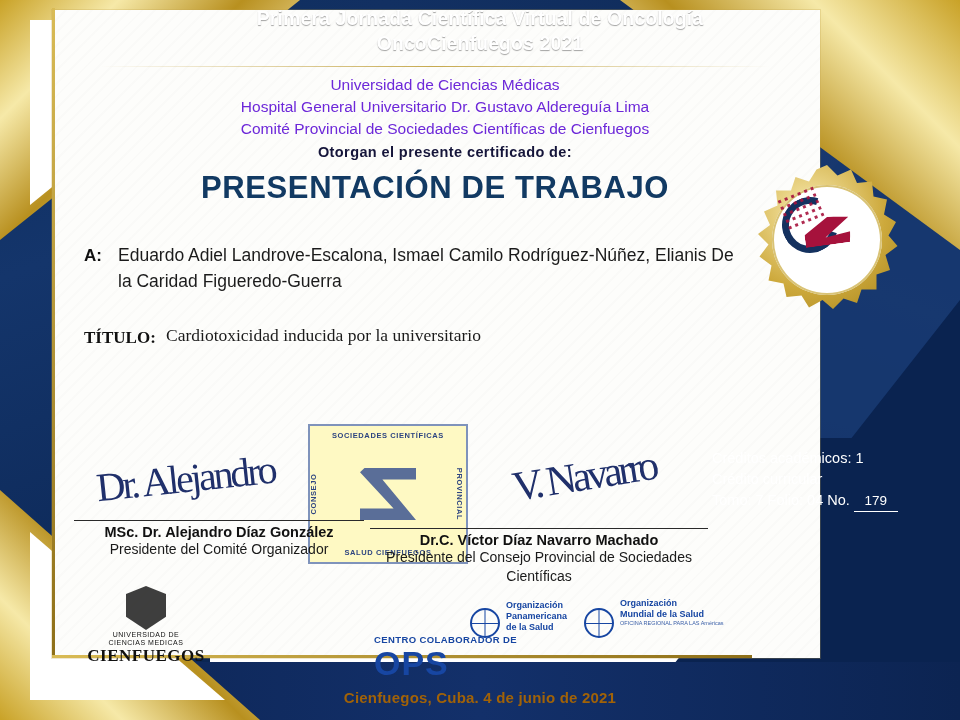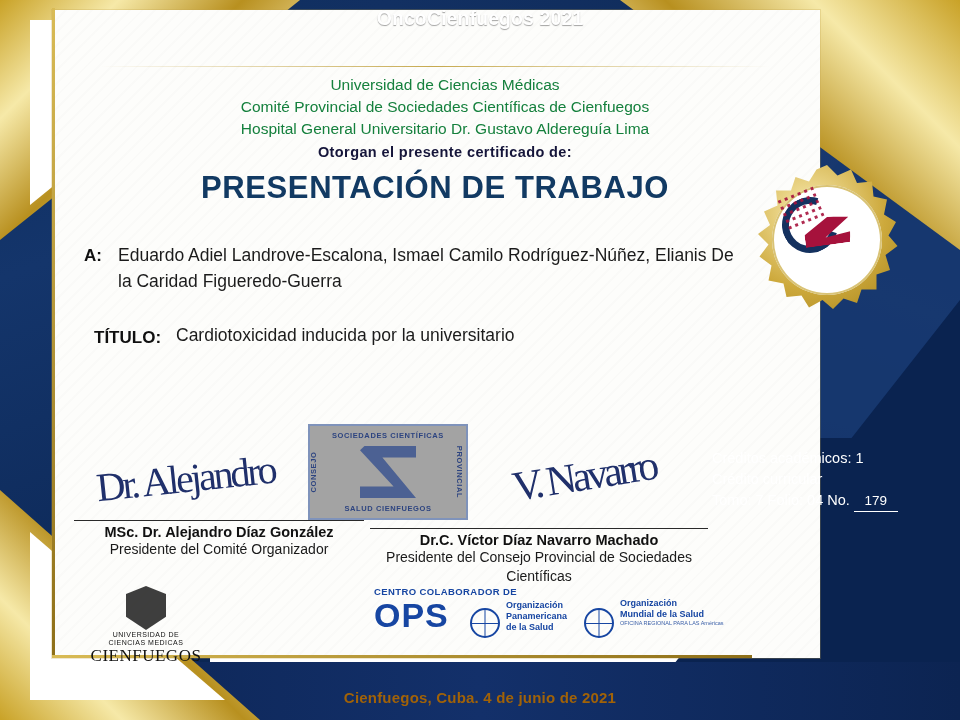--- a/index.html
+++ b/index.html
@@ -114,21 +114,21 @@
     color: #ffffff; font-weight: bold; font-size: 19.5px; line-height: 25px;
     letter-spacing: .1px; text-shadow: 0 1px 1px rgba(0,0,0,.35);
   }
   .head-rule {
     position: absolute; left: 100px; right: 190px; top: 66px; height: 1px;
     background: linear-gradient(90deg, rgba(200,170,80,0), #c6a94f, rgba(200,170,80,0));
   }
 
   .org-block {
     position: absolute; left: 90px; right: 160px; top: 74px;
-    text-align: center; color: #15803d;
+    text-align: center; color: #6d28d9;
     font-size: 15.5px; line-height: 22px;
   }
   .otorgan {
     position: absolute; left: 90px; right: 160px; top: 144px;
     text-align: center; color: #15153a;
     font-size: 14.5px; font-weight: bold; letter-spacing: .4px;
   }
   .main-title {
     position: absolute; left: 70px; right: 160px; top: 170px;
     text-align: center; color: #123a63;
@@ -140,21 +140,21 @@
     font-weight: bold; color: #101010; font-size: 17px;
   }
   .field-value {
     color: #1b1b1b; font-size: 17.5px; line-height: 26px;
   }
 
   #row-a { left: 84px; top: 242px; right: 210px; }
   #row-a .field-label { position: absolute; left: 0; top: 4px; }
   #row-a .field-value { display: block; margin-left: 34px; }
 
-  #row-title { left: 94px; top: 322px; right: 200px; }
+  #row-title { left: 84px; top: 322px; right: 200px; font-family: Liberation Serif, serif; }
   #row-title .field-label { position: absolute; left: 0; top: 6px; }
   #row-title .field-value { display: block; margin-left: 82px; }
 
   
   .seal { position: absolute; right: 58px; top: 165px; width: 150px; height: 150px; }
   .seal .burst {
     position: absolute; inset: 0;
     background: radial-gradient(circle at 38% 32%, #fbeeb4, #cda93c 55%, #a07d16 100%);
     clip-path: polygon(
       50% 0%, 57% 7%, 66% 3%, 70% 12%, 80% 11%, 81% 21%, 90% 23%, 88% 33%,
@@ -207,22 +207,22 @@
 
   #sig-left { left: 74px; top: 520px; width: 290px; }
   #sig-right { left: 370px; top: 528px; width: 338px; }
 
   .sig-ink { position: absolute; font-family: "Liberation Serif", serif; color: #20306b; }
   #ink-left { left: 96px; top: 455px; font-size: 40px; transform: rotate(-6deg); letter-spacing: -3px; }
   #ink-right { left: 512px; top: 452px; font-size: 42px; transform: rotate(-9deg); letter-spacing: -4px; }
 
   
   .stamp {
-    position: absolute; left: 308px; top: 424px; width: 160px; height: 96px;
-    border: 2px solid #7f93bb; background: #a3a3a3;
+    position: absolute; left: 308px; top: 424px; width: 160px; height: 140px;
+    border: 2px solid #7f93bb; background: #fef9c3;
   }
   .stamp .t, .stamp .b {
     position: absolute; left: 0; right: 0; text-align: center;
     font-size: 7.5px; letter-spacing: .6px; color: #2d4480; font-weight: bold;
   }
   .stamp .t { top: 5px; }
   .stamp .b { bottom: 5px; }
   .stamp .l, .stamp .r {
     position: absolute; top: 50%; font-size: 7.5px; color: #2d4480; font-weight: bold;
     letter-spacing: .6px;
@@ -242,42 +242,42 @@
   .lg { position: absolute; }
 
   #lg-ucm { left: 12px; top: 0; width: 120px; text-align: center; }
   #lg-ucm .crest {
     width: 40px; height: 44px; margin: 0 auto;
     background: #1c1c1c;
     clip-path: polygon(50% 0, 100% 18%, 100% 70%, 50% 100%, 0 70%, 0 18%);
     opacity:.85;
   }
   #lg-ucm .t1 { font-size: 7px; letter-spacing: .5px; color: #111; margin-top: 1px; }
-  #lg-ucm .t2 { font-family: "Liberation Serif", serif; font-size: 17px; font-weight: normal; color: #111; letter-spacing: .5px; }
+  #lg-ucm .t2 { font-family: "Liberation Serif", serif; font-size: 17px; font-weight: bold; color: #111; letter-spacing: .5px; }
 
   #lg-gal { left: 140px; top: 8px; width: 185px; }
   #lg-gal .gal {
     font-family: "Liberation Sans", sans-serif; font-weight: bold; font-size: 30px;
     color: #1f9c3a; letter-spacing: 1px;
   }
   #lg-gal .cross {
     position: absolute; left: 52px; top: 22px; width: 34px; height: 34px;
   }
   #lg-gal .cross:before, #lg-gal .cross:after {
     content:""; position: absolute; background: #1f9c3a;
   }
   #lg-gal .cross:before { left: 12px; top: 0; width: 10px; height: 34px; }
   #lg-gal .cross:after { left: 0; top: 12px; width: 34px; height: 10px; }
   #lg-gal .hgu {
     position: absolute; left: 92px; top: 26px;
     font-size: 10px; font-weight: bold; color: #1746a2; line-height: 11px; letter-spacing: .5px;
   }
 
   #lg-ops { left: 300px; top: 0; width: 360px; }
-  #lg-ops .cc { font-size: 9.5px; font-weight: bold; color: #1746a2; letter-spacing: .4px; }
+  #lg-ops .cc { font-size: 9.5px; font-weight: bold; color: #1746a2; letter-spacing: .4px; margin-top: 48px; }
   #lg-ops .ops {
     font-family: "Liberation Sans", sans-serif; font-weight: bold; font-size: 34px;
     color: #1746a2; letter-spacing: 1px; line-height: 36px;
   }
   #lg-ops .paho {
     position: absolute; left: 92px; top: 14px; font-size: 9px; color: #1746a2;
     font-weight: bold; line-height: 11px;
   }
   #lg-ops .who {
     position: absolute; left: 210px; top: 12px; font-size: 9px; color: #1746a2;
@@ -320,28 +320,29 @@
   <div class="gold-tl-in"></div>
   <div class="gold-bl"></div>
   <div class="gold-bl-in"></div>
   <div class="gold-tr"></div>
 
   <div class="panel"></div>
   <div class="panel-edge-l"></div>
   <div class="panel-edge-b"></div>
 
   <div class="head-wrap">
+    <div class="head-title">Primera Jornada Científica Virtual de Oncología</div>
     <div class="head-title">OncoCienfuegos 2021</div>
   </div>
   <div class="head-rule"></div>
 
   <div class="org-block">
     <div>Universidad de Ciencias Médicas</div>
+    <div>Hospital General Universitario Dr. Gustavo Aldereguía Lima</div>
     <div>Comité Provincial de Sociedades Científicas de Cienfuegos</div>
-    <div>Hospital General Universitario Dr. Gustavo Aldereguía Lima</div>
   </div>
 
   <div class="otorgan">Otorgan el presente certificado de:</div>
   <div class="main-title">PRESENTACIÓN DE TRABAJO</div>
 
   <div class="field-row" id="row-a">
     <span class="field-label">A:</span>
     <span class="field-value">Eduardo Adiel Landrove-Escalona, Ismael Camilo Rodríguez-Núñez, Elianis De la Caridad Figueredo-Guerra</span>
   </div>
 

